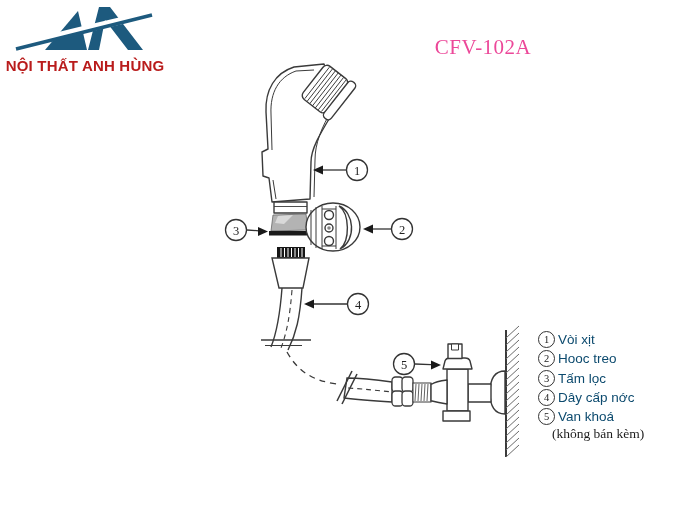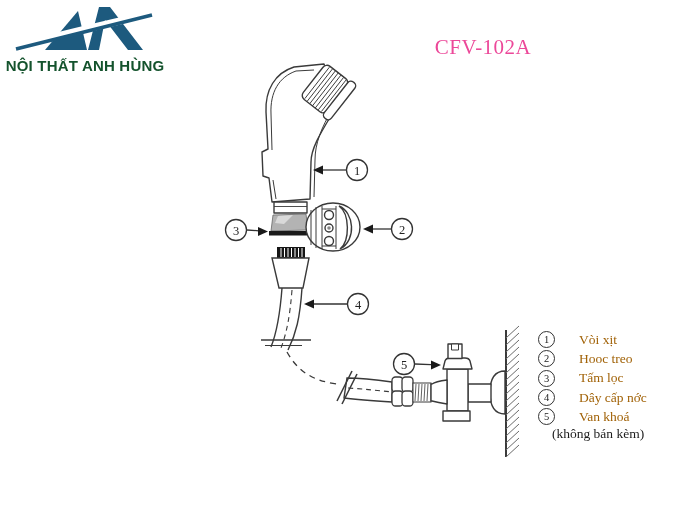--- a/index.html
+++ b/index.html
@@ -5,41 +5,41 @@
   html,body{margin:0;padding:0;}
   body{
     width:700px;height:530px;position:relative;background:#ffffff;
     font-family:"Liberation Sans",sans-serif;overflow:hidden;
   }
   .stage{position:absolute;inset:0;width:700px;height:530px;}
   
   .brand{position:absolute;left:0;top:2px;width:170px;text-align:center;}
   .brand-text{
     margin-top:1px;font-weight:bold;font-size:15px;letter-spacing:.2px;
-    color:#14532d;font-family:"Liberation Sans",sans-serif;white-space:nowrap;
+    color:#b91c1c;font-family:"Liberation Sans",sans-serif;white-space:nowrap;
   }
   .model-title{
     position:absolute;left:413px;top:35px;width:140px;text-align:center;
     font-family:"Liberation Serif",serif;font-size:21px;color:#ec4899;
     letter-spacing:.5px;
   }
   
   svg.diagram{position:absolute;left:0;top:0;}
   .callout-num{font-family:"Liberation Serif",serif;font-size:12.5px;fill:#222;}
   
   .legend{position:absolute;left:538px;top:330px;}
   .legend-row{display:flex;align-items:center;height:19.3px;}
   .legend-circle{
     width:15px;height:15px;border:1.3px solid #333;border-radius:50%;
     display:flex;align-items:center;justify-content:center;flex:0 0 auto;
     font-family:"Liberation Serif",serif;font-size:10.5px;color:#222;
   }
   .legend-label{
-    margin-left:24px;font-family:Liberation Serif, serif;font-size:13.5px;
-    color:#a16207;white-space:nowrap;
+    margin-left:3px;font-family:Liberation Sans, sans-serif;font-size:13.5px;
+    color:#0c4a6e;white-space:nowrap;
   }
   .legend-note{
     margin-left:14px;font-family:"Liberation Serif",serif;font-size:13.5px;
     color:#1d1d1d;white-space:nowrap;height:19px;
   }
 </style>
 </head>
 <body>
 
 <div class="stage">

